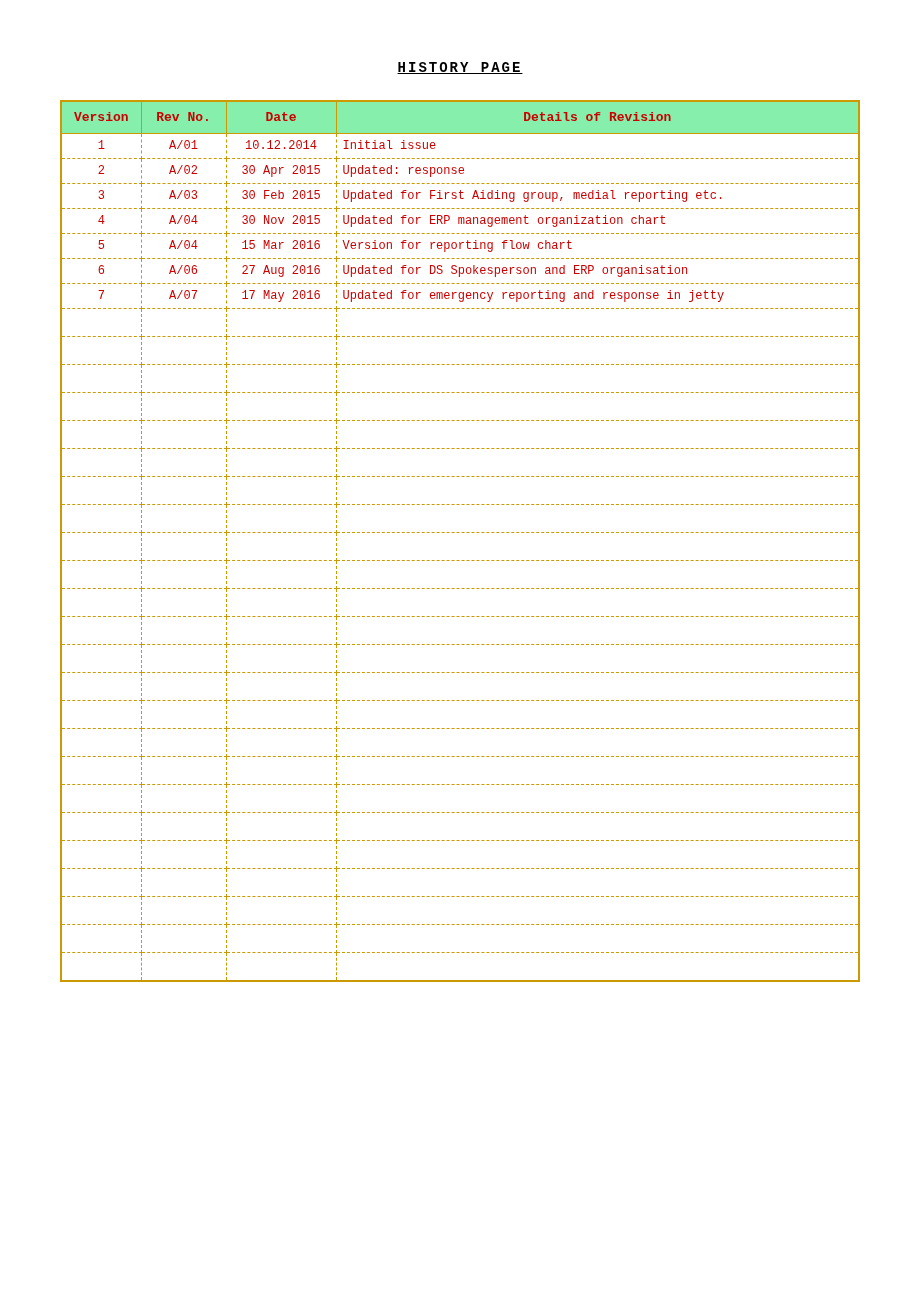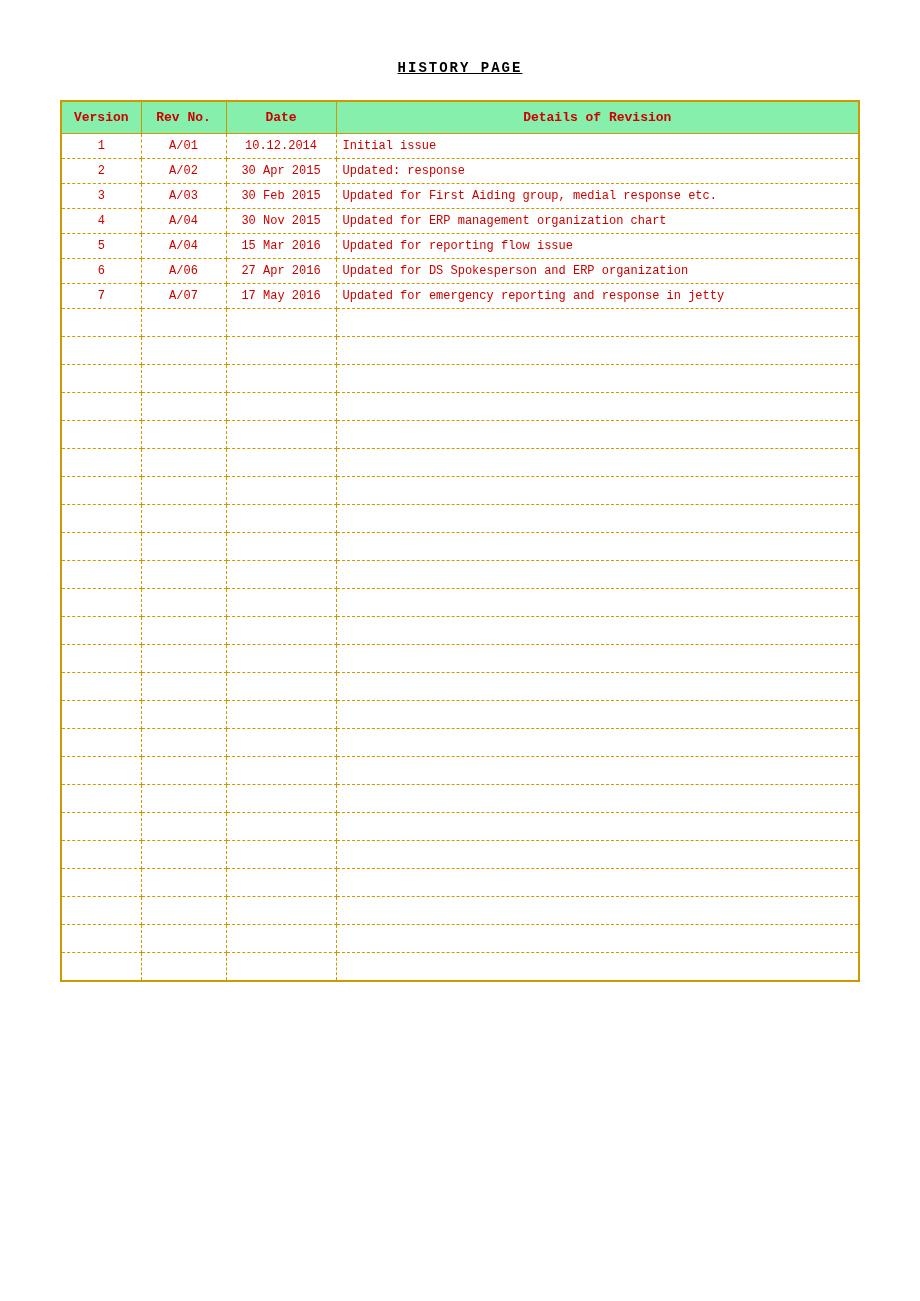--- a/index.html
+++ b/index.html
@@ -89,39 +89,39 @@
       <tr>
         <td>2</td>
         <td>A/02</td>
         <td>30 Apr 2015</td>
         <td>Updated: response</td>
       </tr>
       <tr>
         <td>3</td>
         <td>A/03</td>
         <td>30 Feb 2015</td>
-        <td>Updated for First Aiding group, medial response etc.</td>
+        <td>Updated for First Aiding group, medial reporting etc.</td>
       </tr>
       <tr>
         <td>4</td>
         <td>A/04</td>
         <td>30 Nov 2015</td>
         <td>Updated for ERP management organization chart</td>
       </tr>
       <tr>
         <td>5</td>
         <td>A/04</td>
         <td>15 Mar 2016</td>
-        <td>Updated for reporting flow issue</td>
+        <td>Version for reporting flow chart</td>
       </tr>
       <tr>
         <td>6</td>
         <td>A/06</td>
-        <td>27 Apr 2016</td>
-        <td>Updated for DS Spokesperson and ERP organization</td>
+        <td>27 Aug 2016</td>
+        <td>Updated for DS Spokesperson and ERP organisation</td>
       </tr>
       <tr>
         <td>7</td>
         <td>A/07</td>
         <td>17 May 2016</td>
         <td>Updated for emergency reporting and response in jetty</td>
       </tr>
       <tr class="row-empty">
         <td></td>
         <td></td>

